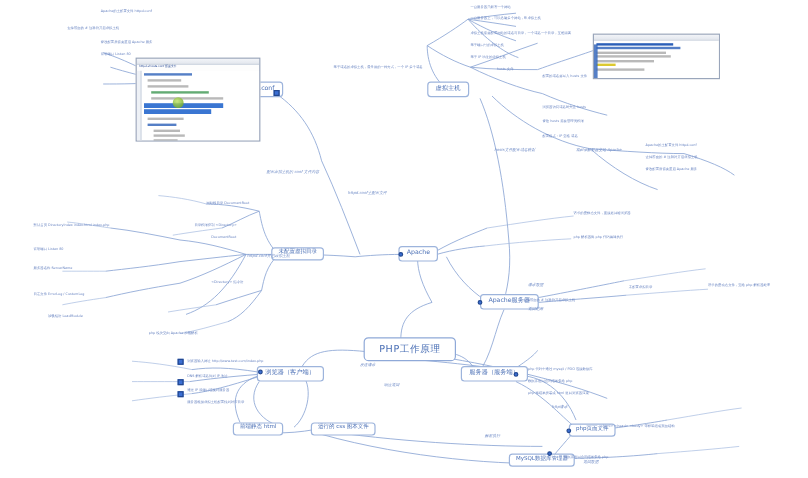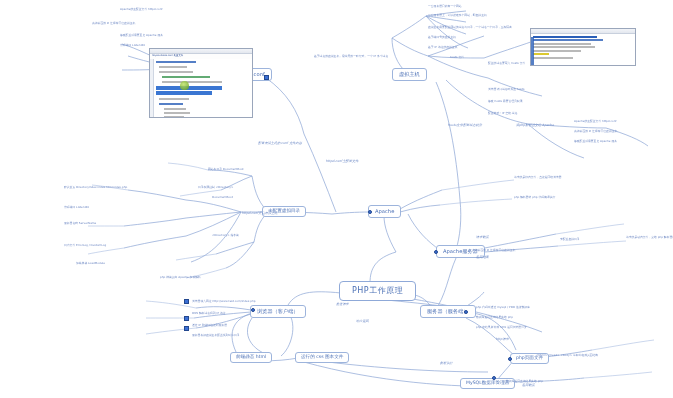--- a/index.html
+++ b/index.html
@@ -1,21 +1,21 @@
 <!DOCTYPE html>
 <html><head>
 <meta charset="utf-8">
 <style>
   html,body{margin:0;padding:0;}
   body{
     width:673px;height:398px;overflow:hidden;background:#ffffff;
     font-family:"DejaVu Sans","Liberation Sans",sans-serif;
     color:#3b5ea8;
   }
-  #canvas{position:relative;width:582px;height:398px;margin-left:36px;}
+  #canvas{position:relative;width:582px;height:398px;}
   svg.wires{position:absolute;left:0;top:0;width:673px;height:398px;pointer-events:none;}
 
   
   .node{position:absolute;white-space:nowrap;line-height:1.05;}
 
   .root{
     border:1px solid #8fa9d8;border-radius:4px;background:#ffffff;
     color:#4a6fb5;font-size:8px;padding:5px 12px;letter-spacing:.5px;
     box-shadow:0 0 0 1px #ffffff inset;
   }

